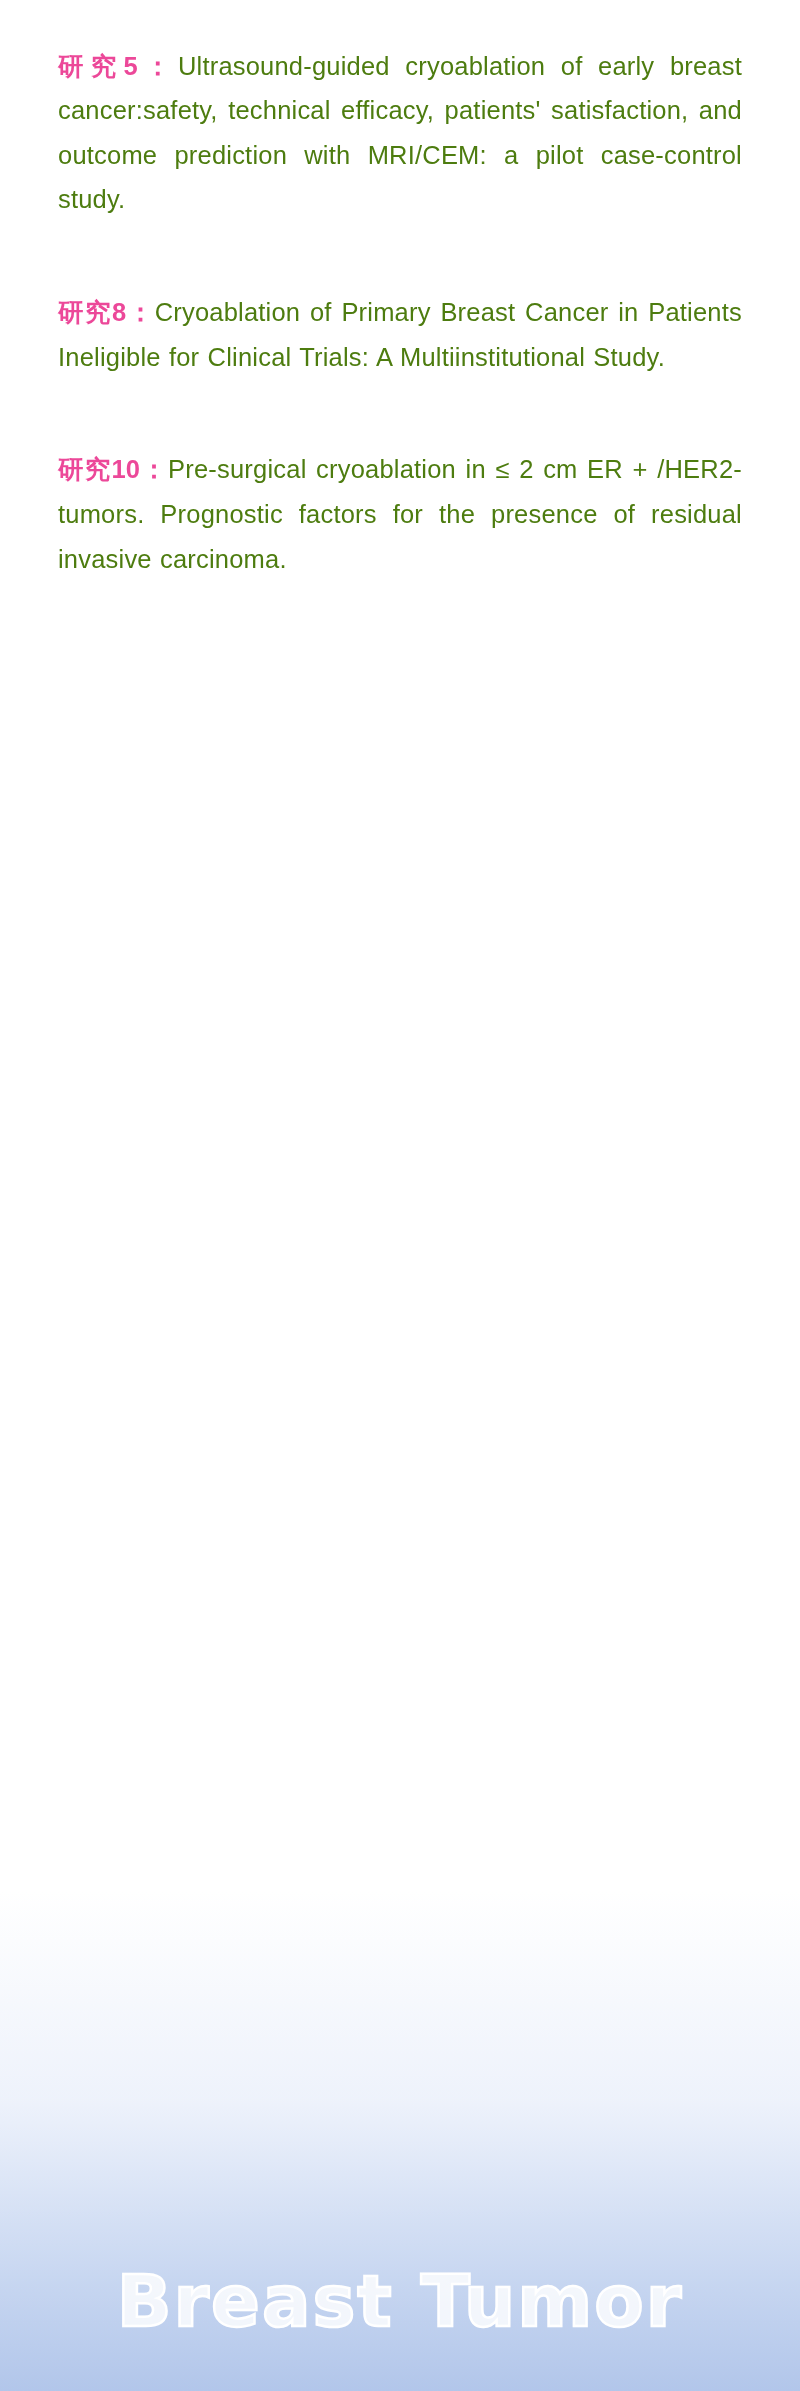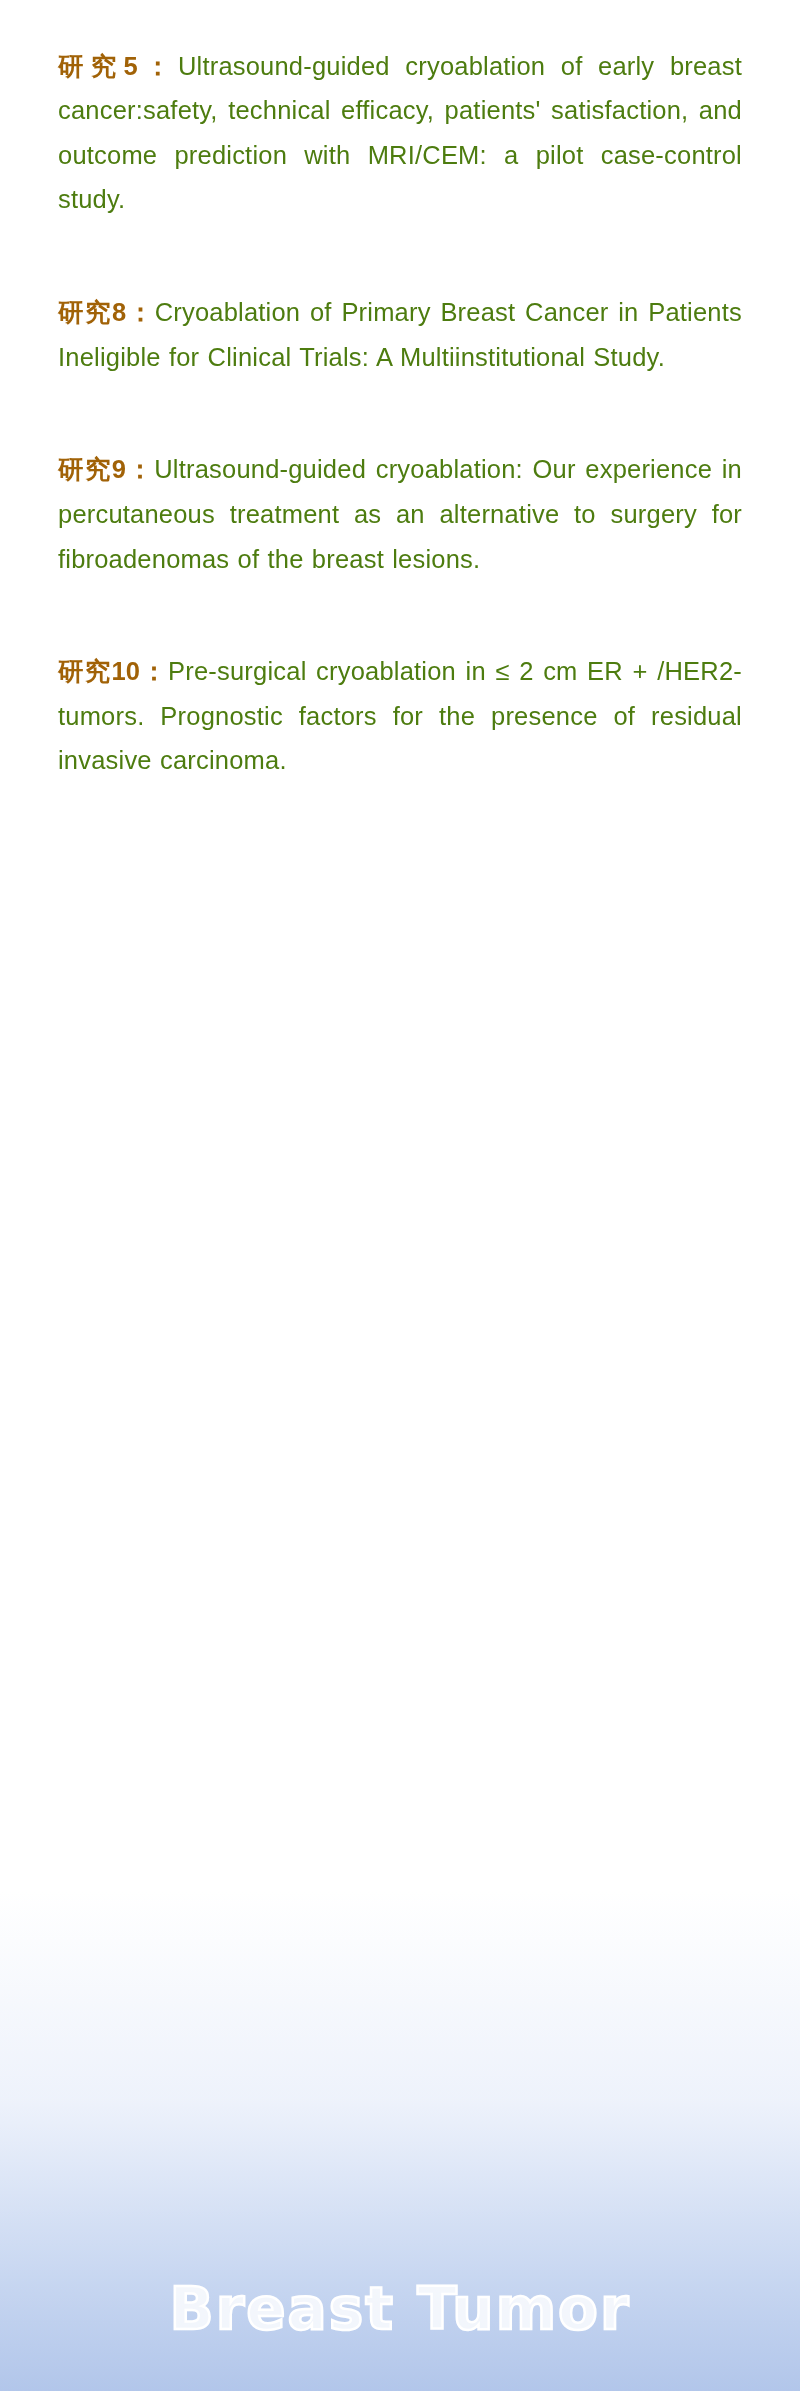--- a/index.html
+++ b/index.html
@@ -38,21 +38,21 @@
     color: #1a1a1a;
     letter-spacing: 0.2px;
     word-spacing: 1px;
   }
 
   .study:last-child {
     margin-bottom: 0;
   }
 
   .study-label {
-    color: #a16207;
+    color: #ec4899;
     font-weight: bold;
     letter-spacing: 0px;
   }
 
   .study-text {
     color: #4d7c0f;
   }
 
   
   .footer-band {
@@ -65,21 +65,21 @@
   }
 
   .footer-title {
     position: absolute;
     left: 0;
     bottom: 48px;
     width: 800px;
     text-align: center;
     font-family: "DejaVu Sans", sans-serif;
     font-weight: bold;
-    font-size: 58px;
+    font-size: 72px;
     letter-spacing: 2px;
     color: transparent;
     -webkit-text-stroke: 2.5px #ffffff;
     text-shadow: 0 0 1px rgba(255,255,255,0.8);
     white-space: nowrap;
   }
 </style>
 </head>
 <body>
 
@@ -90,23 +90,20 @@
     <p class="study">
       <span class="study-label">研究5：</span><span class="study-text">Ultrasound-guided cryoablation of early breast cancer:safety, technical efficacy, patients' satisfaction, and outcome prediction with MRI/CEM: a pilot case-control study.</span>
     </p>
 
 
 
     <p class="study">
       <span class="study-label">研究8：</span><span class="study-text">Cryoablation of Primary Breast Cancer in Patients Ineligible for Clinical Trials: A Multiinstitutional Study.</span>
     </p>
 
-    <p class="study">
-      <span class="study-label">研究9：</span><span class="study-text">Ultrasound-guided cryoablation: Our experience in percutaneous treatment as an alternative to surgery for fibroadenomas of the breast lesions.</span>
-    </p>
 
     <p class="study">
       <span class="study-label">研究10：</span><span class="study-text">Pre-surgical cryoablation in ≤ 2 cm ER + /HER2-tumors. Prognostic factors for the presence of residual invasive carcinoma.</span>
     </p>
 
   </div>
 
   <div class="footer-band"></div>
 
   <div class="footer-title">Breast Tumor</div>

